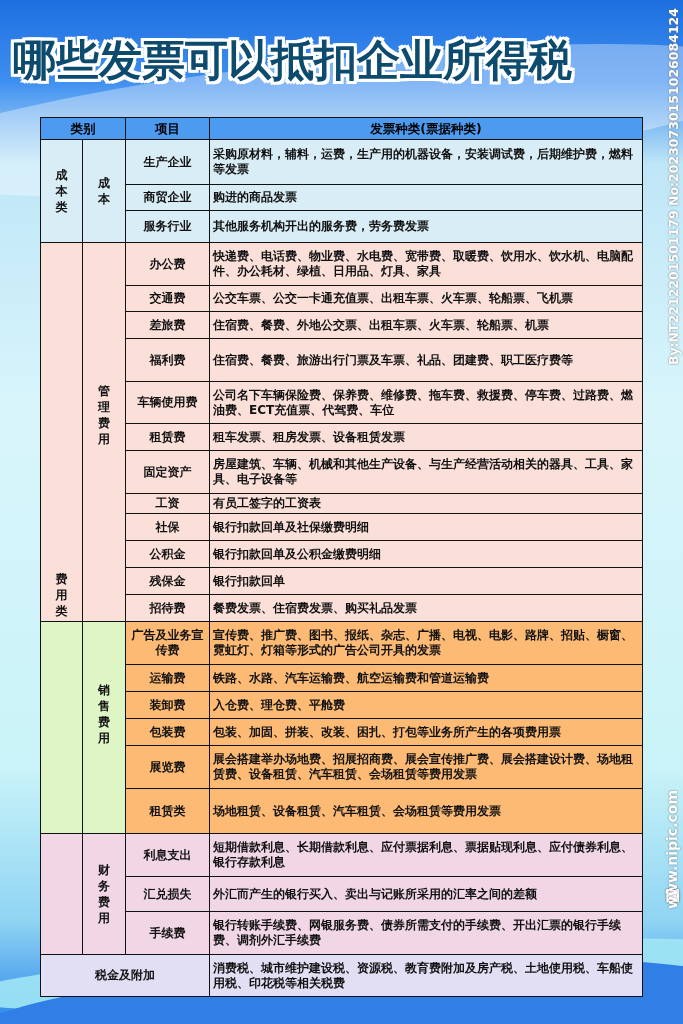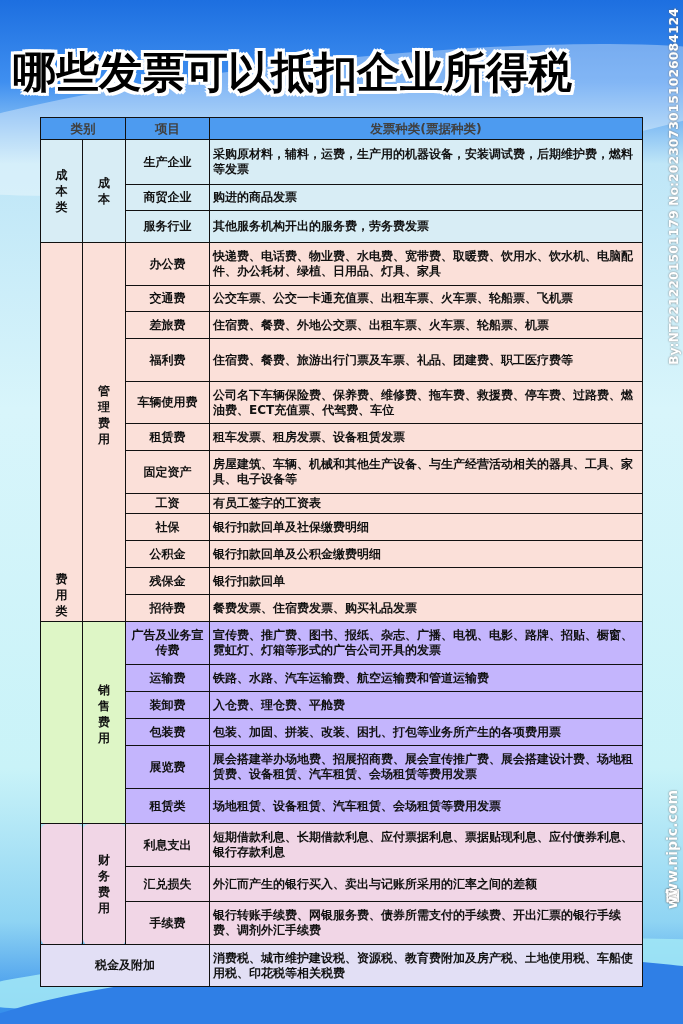--- a/index.html
+++ b/index.html
@@ -14,48 +14,48 @@
   }
   .swoosh2 {
     position: absolute; left: -60px; top: 960px; width: 860px; height: 140px;
     border-radius: 50%; background: #2f7fe6; transform: rotate(-3deg);
   }
   .swoosh3 {
     position: absolute; left: -40px; top: 945px; width: 820px; height: 60px;
     border-radius: 50%; background: rgba(160,230,245,0.9); transform: rotate(-3deg);
   }
   .title {
-    position: absolute; left: 0; top: 44px; width: 585px; text-align: center;
-    font-size: 43px; font-weight: bold; color: #000000; letter-spacing: 0px;
+    position: absolute; left: 0; top: 32px; width: 585px; text-align: center;
+    font-size: 43px; font-weight: bold; color: #0c4a6e; letter-spacing: 0px;
     text-shadow: -3px -3px 0 #fff, 3px -3px 0 #fff, -3px 3px 0 #fff, 3px 3px 0 #fff,
                  0 -3px 0 #fff, 0 3px 0 #fff, -3px 0 0 #fff, 3px 0 0 #fff;
   }
   table.main {
     position: absolute; left: 40px; top: 117px; width: 603px;
     border-collapse: collapse; table-layout: fixed;
     font-size: 12px; font-weight: bold; color: #111;
   }
   table.main td, table.main th {
     border: 1.5px solid #111; padding: 2px 3px; line-height: 15px;
   }
-  th { background: #4d9bf0; color: #404040; height: 17px; font-size: 12.5px; }
+  th { background: #4d9bf0; color: #000000; height: 17px; font-size: 12.5px; }
   .c1 { width: 42px; } .c2 { width: 43px; } .c3 { width: 84px; } .c4 { width: auto; }
   .center { text-align: center; }
   .vert { text-align: center; writing-mode: horizontal-tb; }
   .vert span { display: inline-block; width: 13px; word-break: break-all; line-height: 16px; }
   .desc { text-align: left; padding-left: 3px; }
   .blue td { background: #d8edf5; }
   .pink td { background: #fbe0d9; }
-  .green td { background: #c4b5fd; }
+  .green td { background: #fdba74; }
   .mauve td { background: #f1d6e6; }
   .lav td { background: #e2dff5; }
   td.cb { background: #d8edf5 !important; }
   td.cp { background: #fbe0d9 !important; }
   td.cg { background: #def6c6 !important; }
-  td.cm { background: #f1d6e6 !important; border-radius: 6px; }
+  td.cm { background: #f1d6e6 !important; }
   .wm1 { position: absolute; right: 2px; top: 8px; writing-mode: vertical-rl; transform: rotate(180deg); font-size: 12.5px; color: #fff; font-weight: bold; text-shadow: 0 0 2px #666; }
   .wm2 { position: absolute; right: 2px; top: 790px; writing-mode: vertical-rl; transform: rotate(180deg); font-size: 14px; color: #fff; font-weight: bold; text-shadow: 0 0 2px #666; }
 </style>
 </head>
 <body>
 
 <div class="swoosh1"></div>
 <div class="swoosh3"></div>
 <div class="swoosh2"></div>
 
@@ -158,21 +158,21 @@
       <td class="desc">入仓费、理仓费、平舱费</td>
     </tr>
     <tr class="green" style="height:27px">
       <td class="center">包装费</td>
       <td class="desc">包装、加固、拼装、改装、困扎、打包等业务所产生的各项费用票</td>
     </tr>
     <tr class="green" style="height:43px">
       <td class="center">展览费</td>
       <td class="desc">展会搭建举办场地费、招展招商费、展会宣传推广费、展会搭建设计费、场地租赁费、设备租赁、汽车租赁、会场租赁等费用发票</td>
     </tr>
-    <tr class="green" style="height:35px">
+    <tr class="green" style="height:45px">
       <td class="center">租赁类</td>
       <td class="desc">场地租赁、设备租赁、汽车租赁、会场租赁等费用发票</td>
     </tr>
 
     <tr class="mauve" style="height:43px">
       <td rowspan="3" class="cm"></td>
       <td rowspan="3" class="vert cm"><span>财务费用</span></td>
       <td class="center">利息支出</td>
       <td class="desc">短期借款利息、长期借款利息、应付票据利息、票据贴现利息、应付债券利息、银行存款利息</td>
     </tr>

